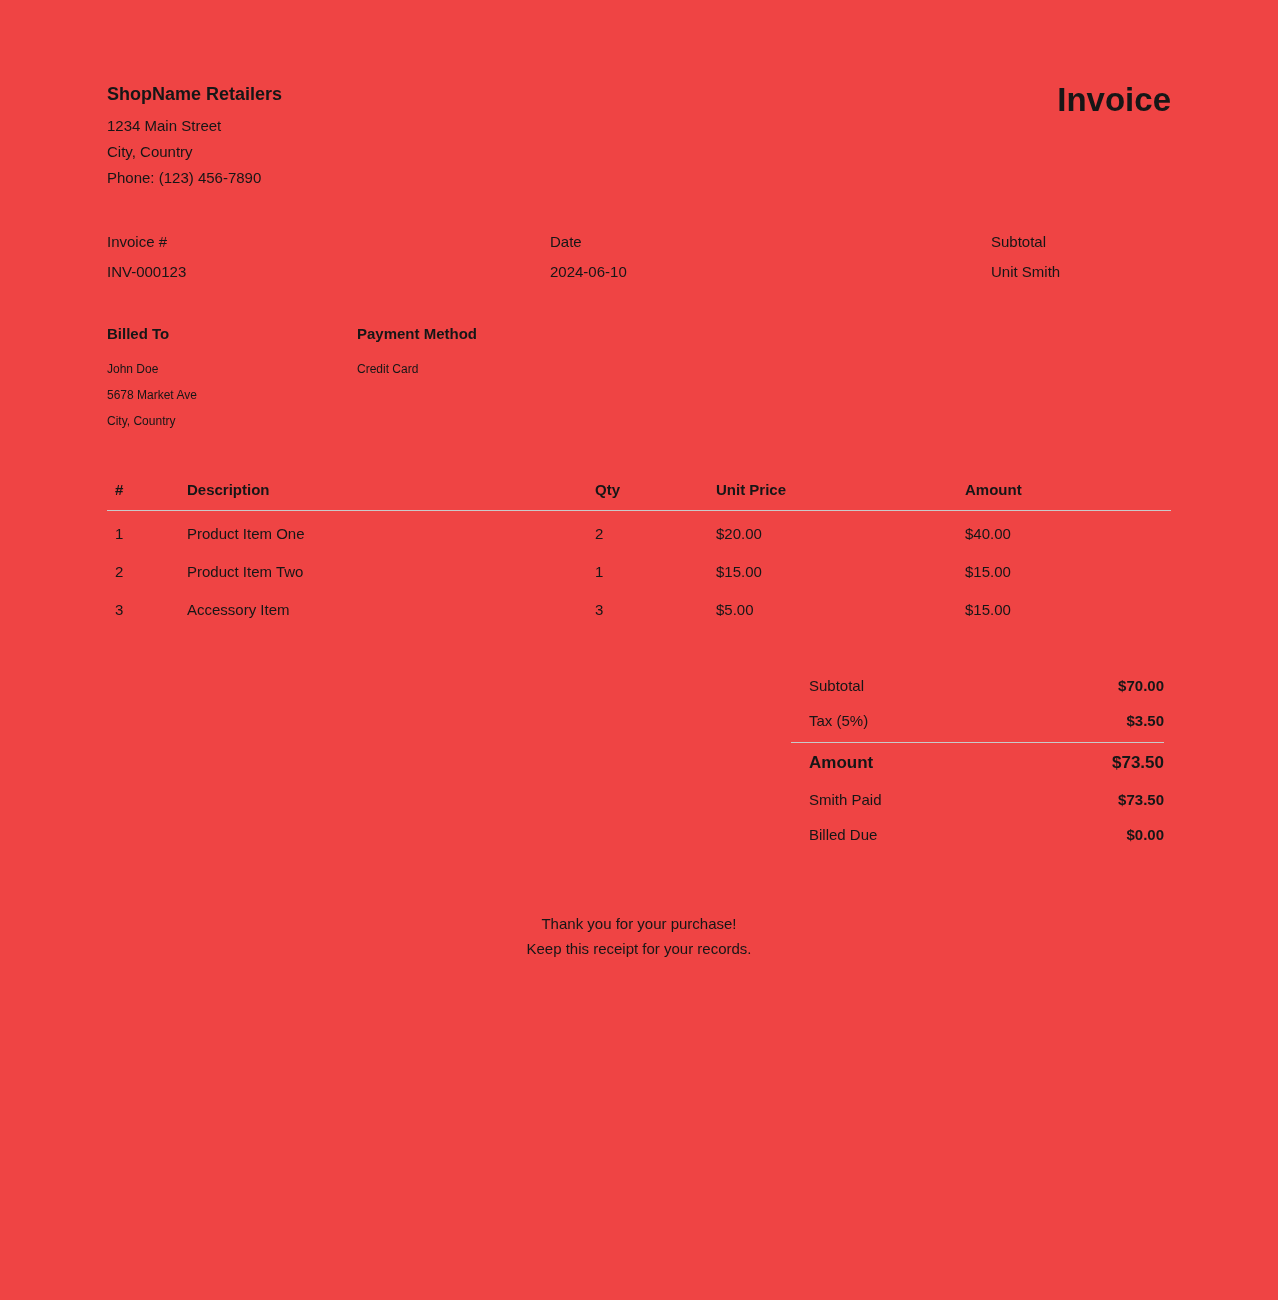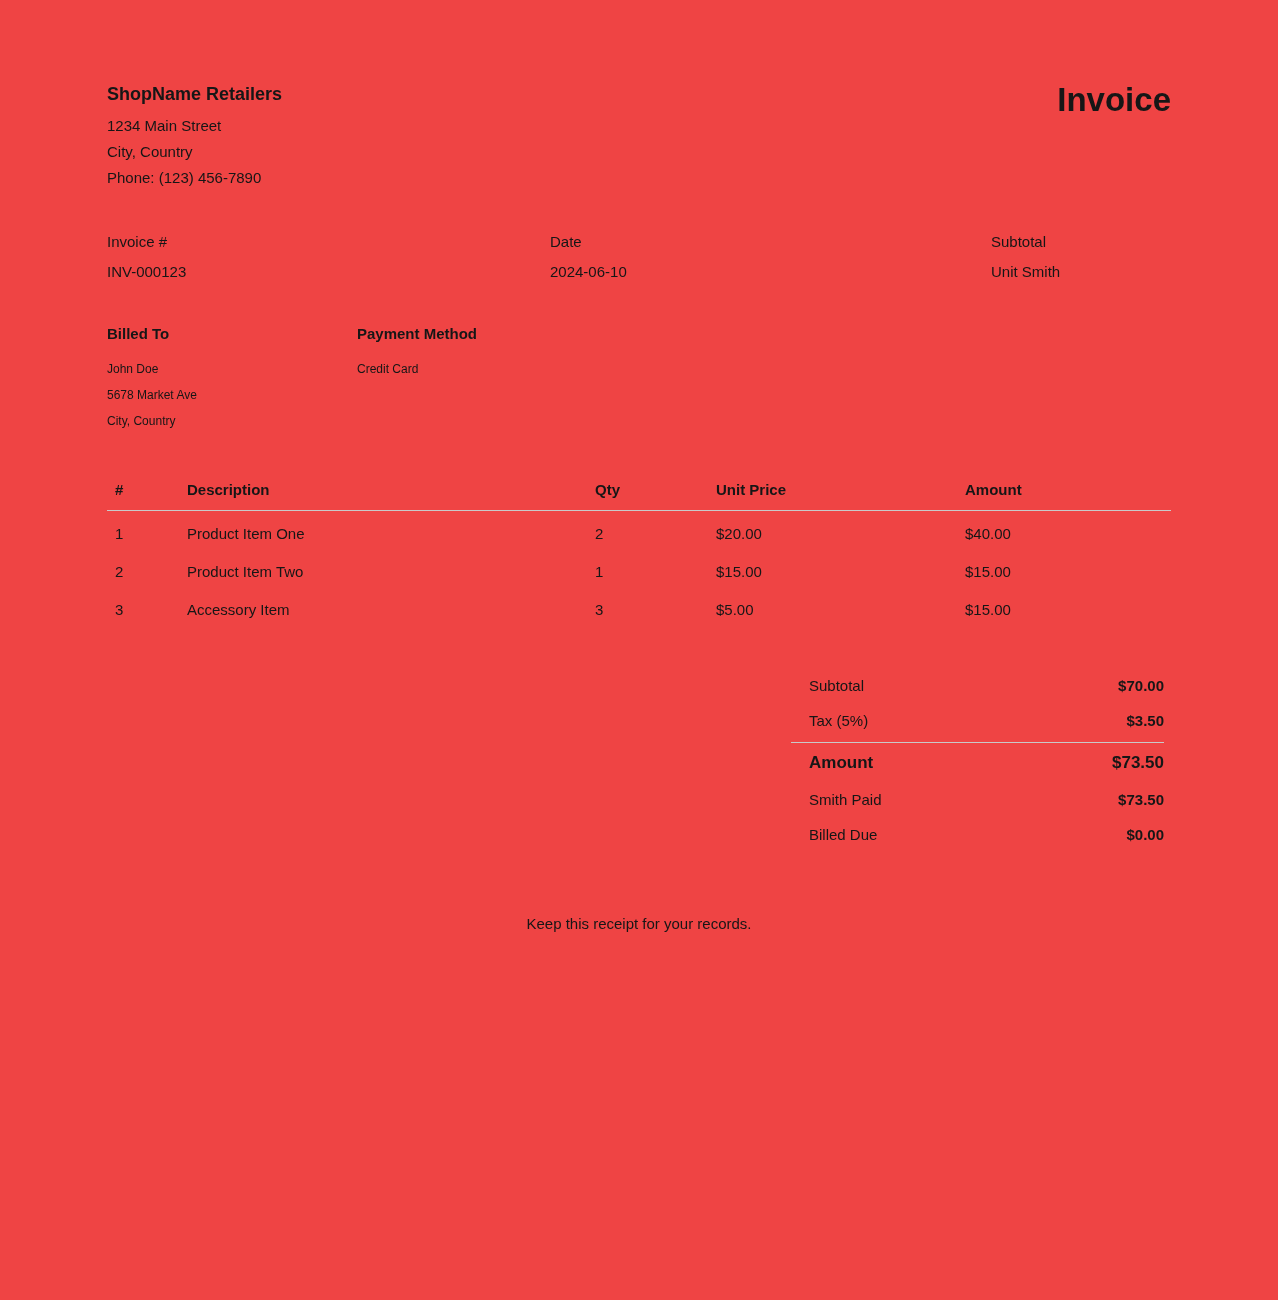--- a/index.html
+++ b/index.html
@@ -238,17 +238,18 @@
         <span class="t-label">Smith Paid</span>
         <span class="t-value">$73.50</span>
       </div>
       <div class="totals-row">
         <span class="t-label">Billed Due</span>
         <span class="t-value">$0.00</span>
       </div>
     </div>
 
     <div class="footer">
+      <div class="footer-line">Thank you for your purchase!</div>
       <div class="footer-line">Keep this receipt for your records.</div>
     </div>
 
   </div>
 </div>
 
 </body></html>

